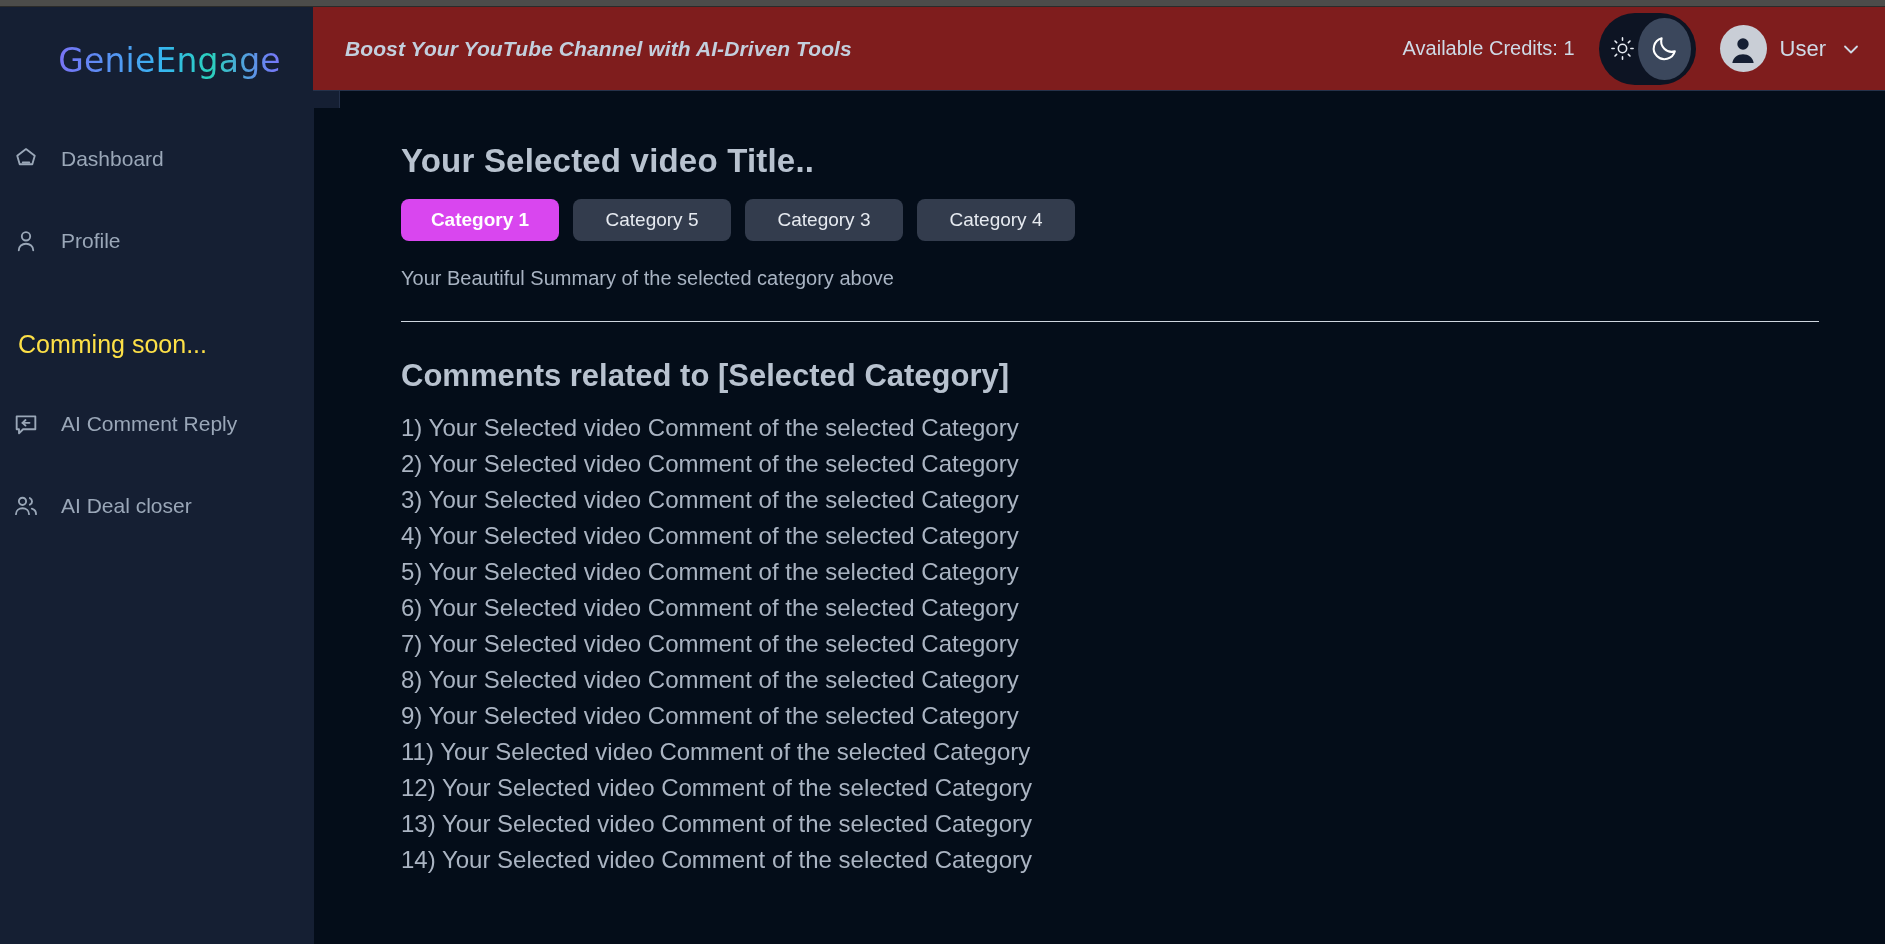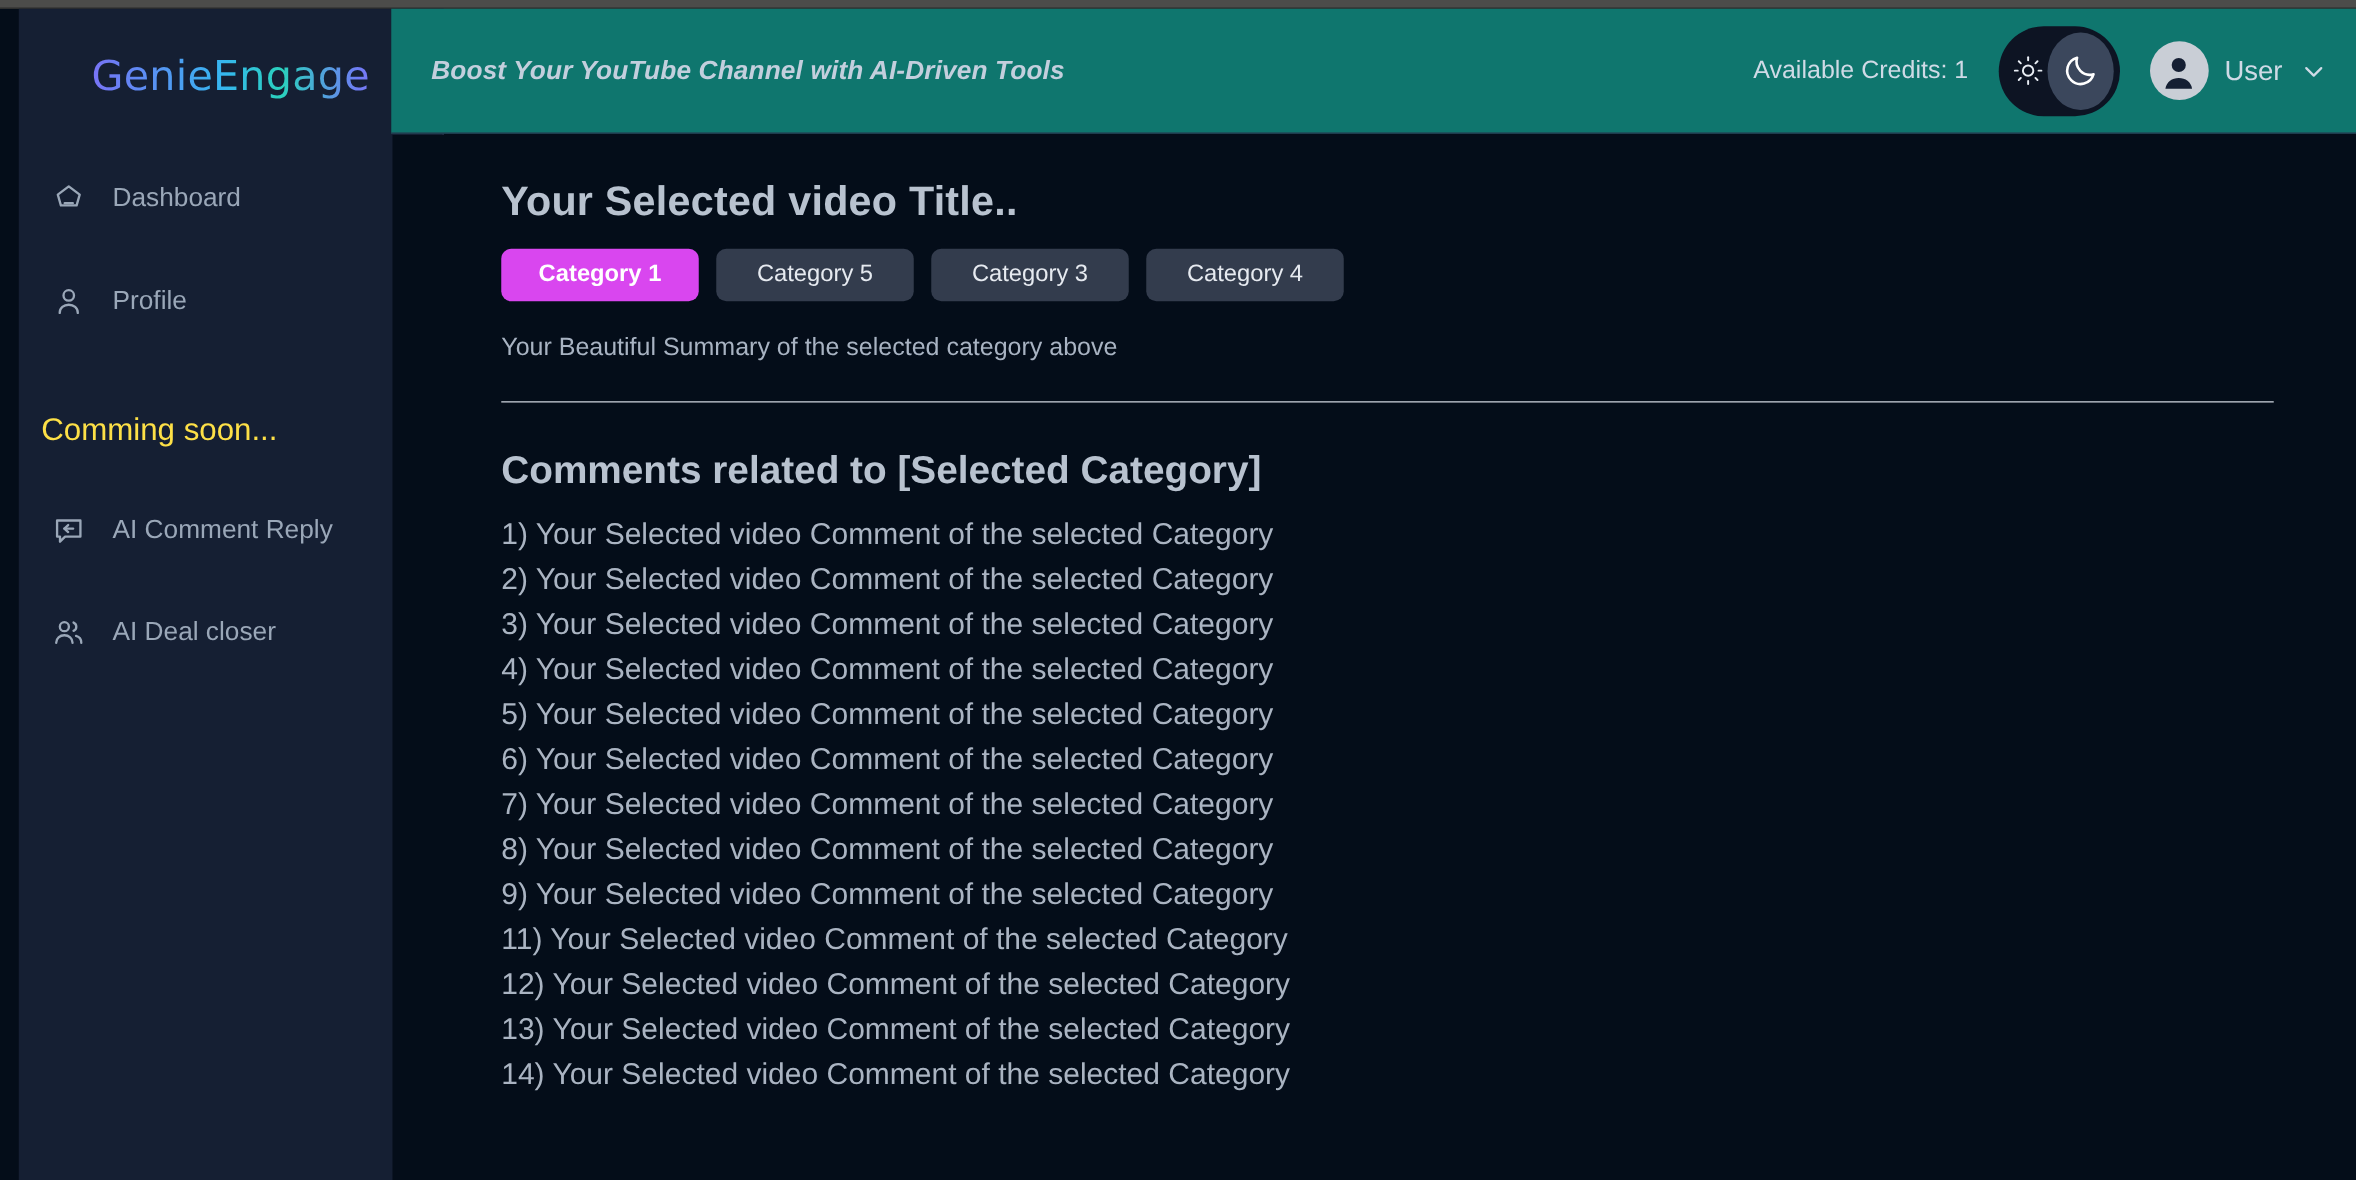--- a/index.html
+++ b/index.html
@@ -26,21 +26,21 @@
     width: 1885px;
     height: 7px;
     background: #4c4c4a;
     border-bottom: 1px solid #2b2b2a;
     box-sizing: border-box;
   }
 
   
   .sidebar {
     position: absolute;
-    top: 7px; left: 15px;
+    top: 7px; left: 0;
     width: 340px;
     height: 937px;
     background: #151f33;
     border-right: 1px solid #243049;
     box-sizing: border-box;
   }
   .logo {
     margin: 34px 0 0 0;
     text-align: center;
     font-size: 33px;
@@ -54,21 +54,21 @@
     font-family: "DejaVu Sans", sans-serif;
   }
   .nav {
     margin-top: 52px;
   }
   .nav-item {
     display: flex;
     align-items: center;
     gap: 20px;
     height: 54px;
-    padding-left: 25px;
+    padding-left: 11px;
     color: #9aa7b8;
     font-size: 21px;
     cursor: pointer;
   }
   .nav-item + .nav-item {
     margin-top: 28px;
   }
   .nav-icon {
     width: 30px;
     height: 30px;
@@ -85,22 +85,22 @@
   }
   .nav.secondary {
     margin-top: 38px;
   }
 
   
   .header {
     position: absolute;
     top: 7px; left: 313px;
     width: 1572px;
-    height: 100px;
-    background: #0f766e;
+    height: 84px;
+    background: #7f1d1d;
     border-bottom: 1px solid #26324a;
     box-sizing: border-box;
     display: flex;
     align-items: center;
   }
   .tagline {
     margin-left: 32px;
     font-size: 21px;
     font-weight: bold;
     font-style: italic;

